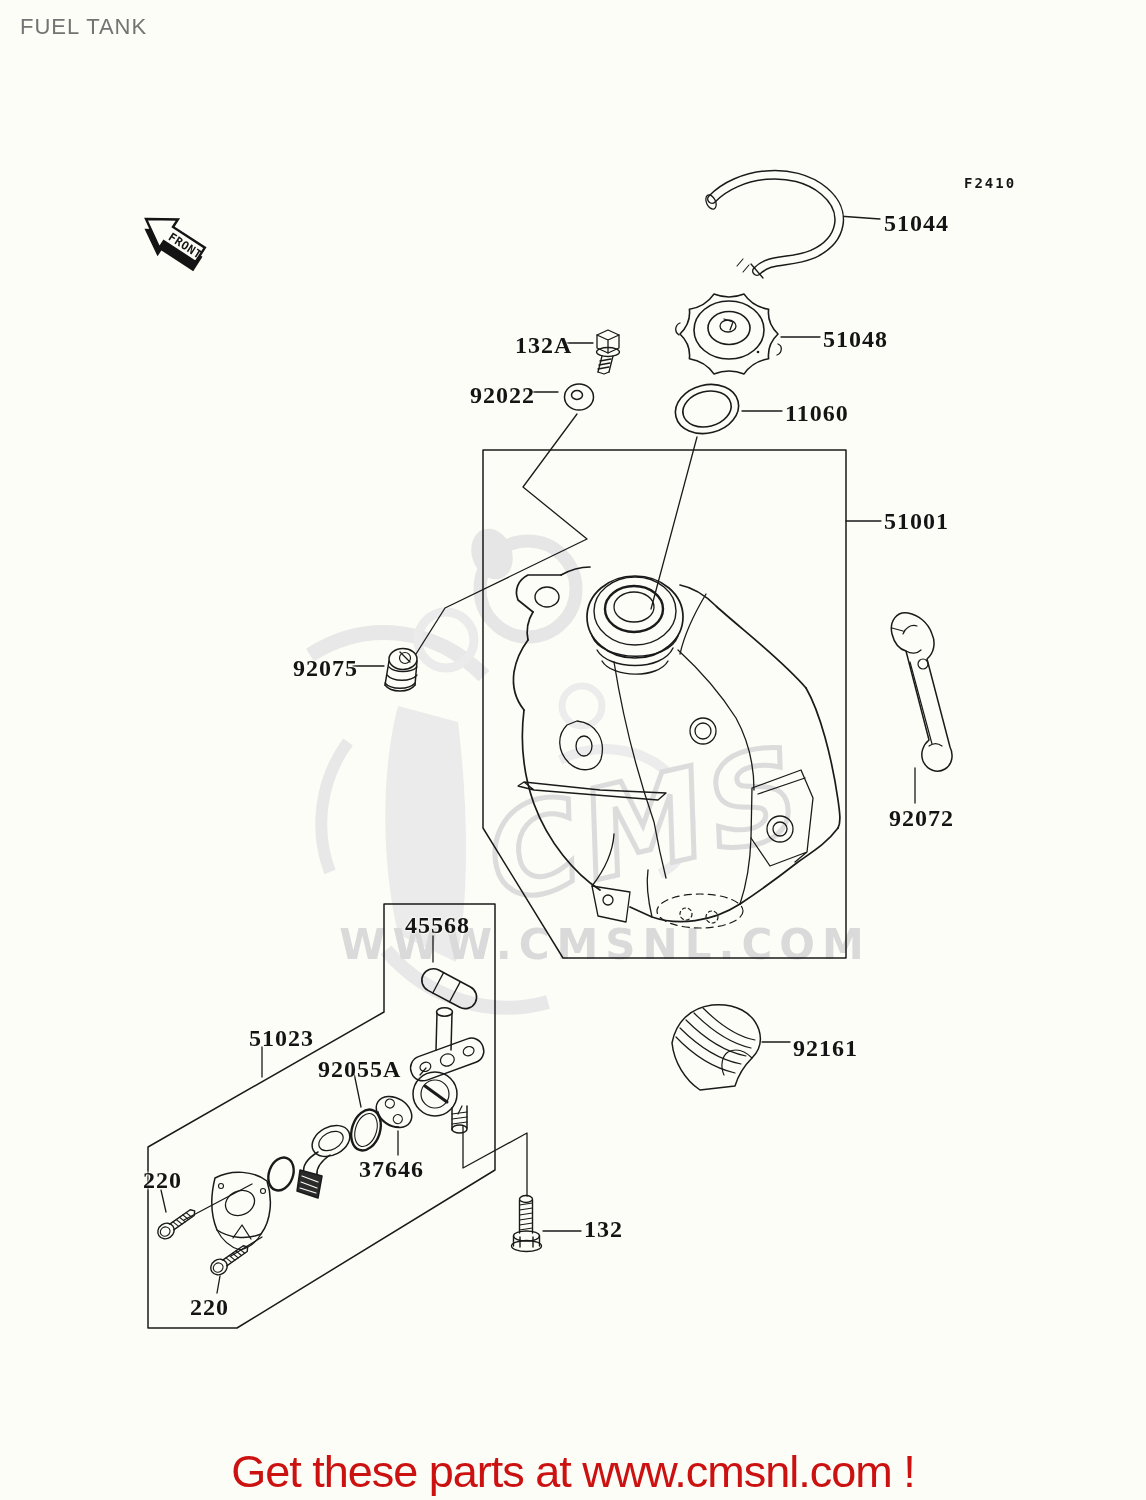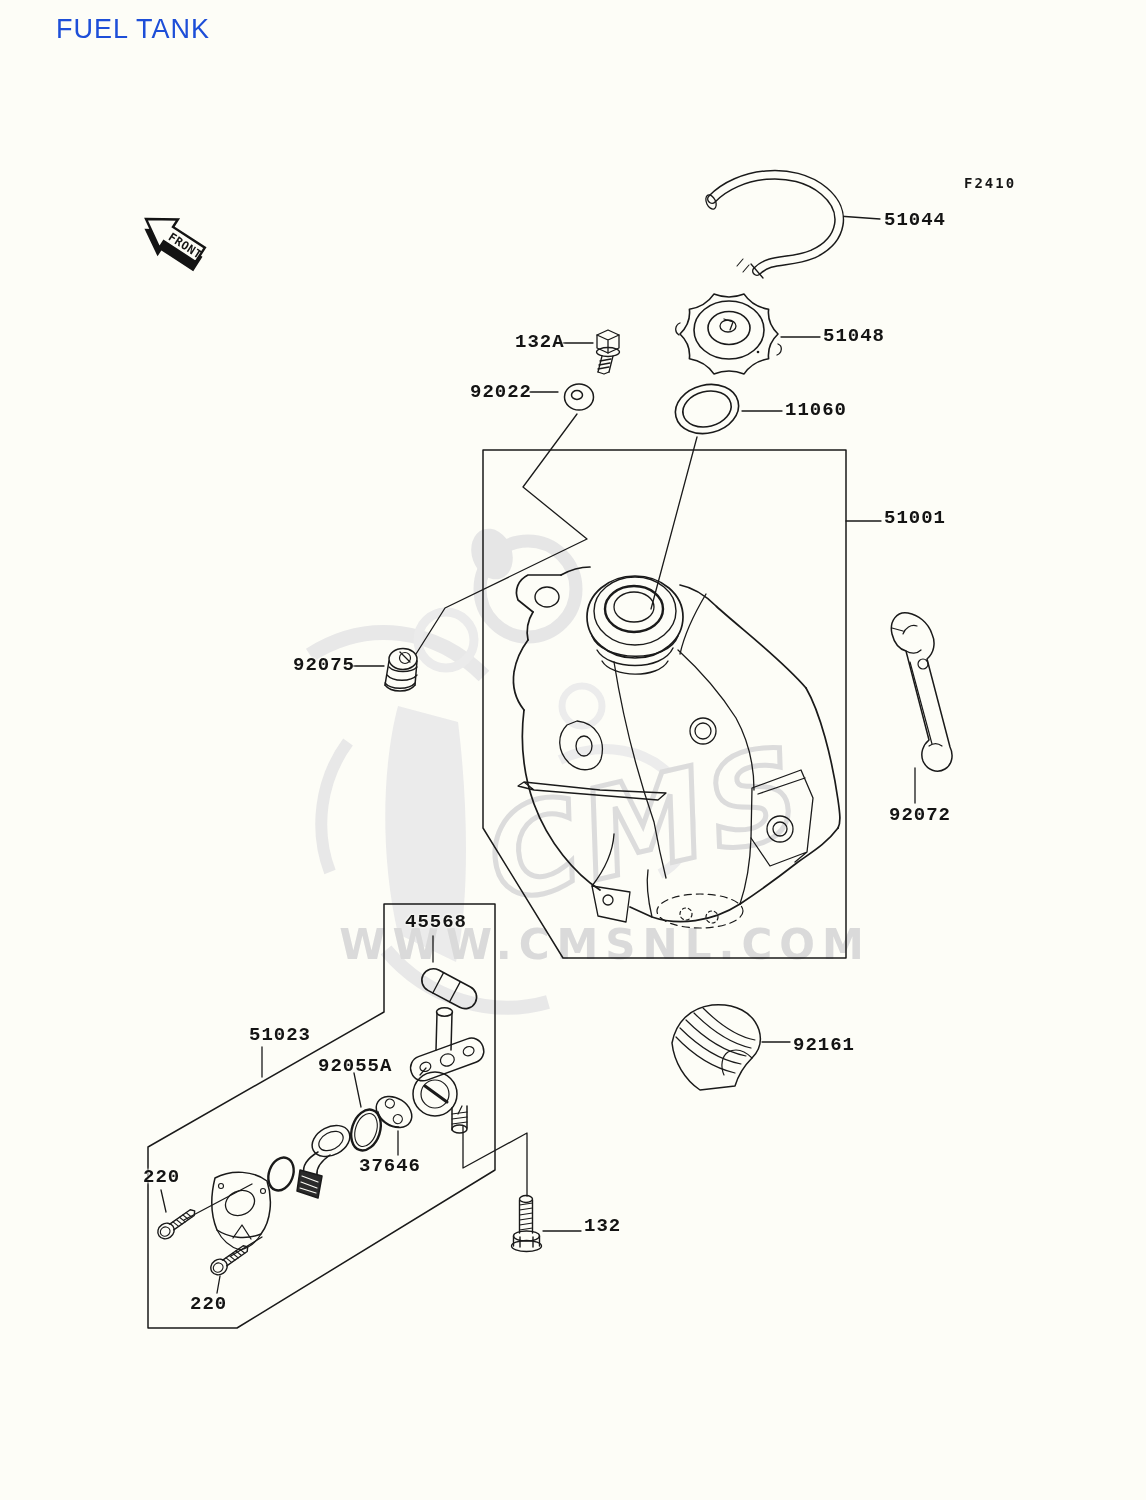--- a/index.html
+++ b/index.html
@@ -6,31 +6,31 @@
   body{background:#888;}
   #stage{
     position:relative;
     width:1146px;height:1500px;
     background:#fdfdf7;
     overflow:hidden;
     font-family:"Liberation Sans", sans-serif;
   }
   #page-title{
     position:absolute;left:20px;top:14px;
-    font-size:27px;letter-spacing:1px;color:#1d4ed8;margin-left:36px;
+    font-size:22px;letter-spacing:1px;color:#737373;
   }
   #figure-code{
     position:absolute;left:964px;top:175px;
     font-family:"DejaVu Sans Mono",monospace;
     font-size:14px;letter-spacing:2px;color:#161616;font-weight:bold;text-align:center;
   }
   .part-label{
     position:absolute;
-    font-family:Liberation Mono, monospace;
-    font-size:19px;letter-spacing:1px;color:#141414;font-weight:bold;
+    font-family:Liberation Serif, serif;
+    font-size:24px;letter-spacing:1px;color:#141414;font-weight:bold;
     text-shadow:0 0 3px #fdfdf7, 0 0 3px #fdfdf7;
     cursor:pointer;white-space:nowrap;line-height:1;
   }
   #footer-promo{
     position:absolute;left:0;right:0;top:1446px;
     text-align:center;
     font-size:45px;letter-spacing:-1px;
     color:#cc1111;
   }
   svg{position:absolute;left:0;top:0;}
@@ -303,13 +303,14 @@
   <div class="part-label" style="left:889px;top:806px">92072</div>
   <div class="part-label" style="left:405px;top:913px">45568</div>
   <div class="part-label" style="left:249px;top:1026px">51023</div>
   <div class="part-label" style="left:318px;top:1057px">92055A</div>
   <div class="part-label" style="left:359px;top:1157px">37646</div>
   <div class="part-label" style="left:143px;top:1168px">220</div>
   <div class="part-label" style="left:190px;top:1295px">220</div>
   <div class="part-label" style="left:584px;top:1217px">132</div>
   <div class="part-label" style="left:793px;top:1036px">92161</div>
 
+  <div id="footer-promo">Get these parts at www.cmsnl.com !</div>
 </div>
 
 </body></html>

